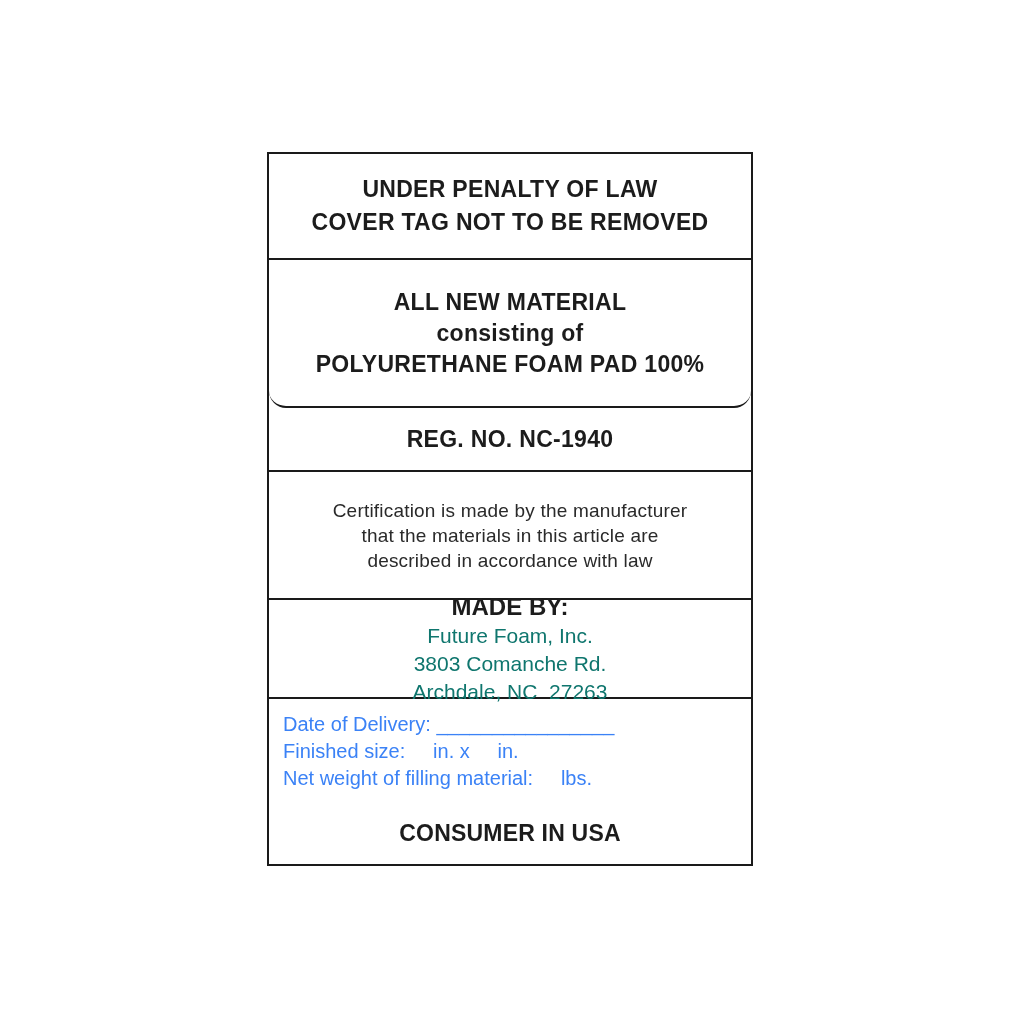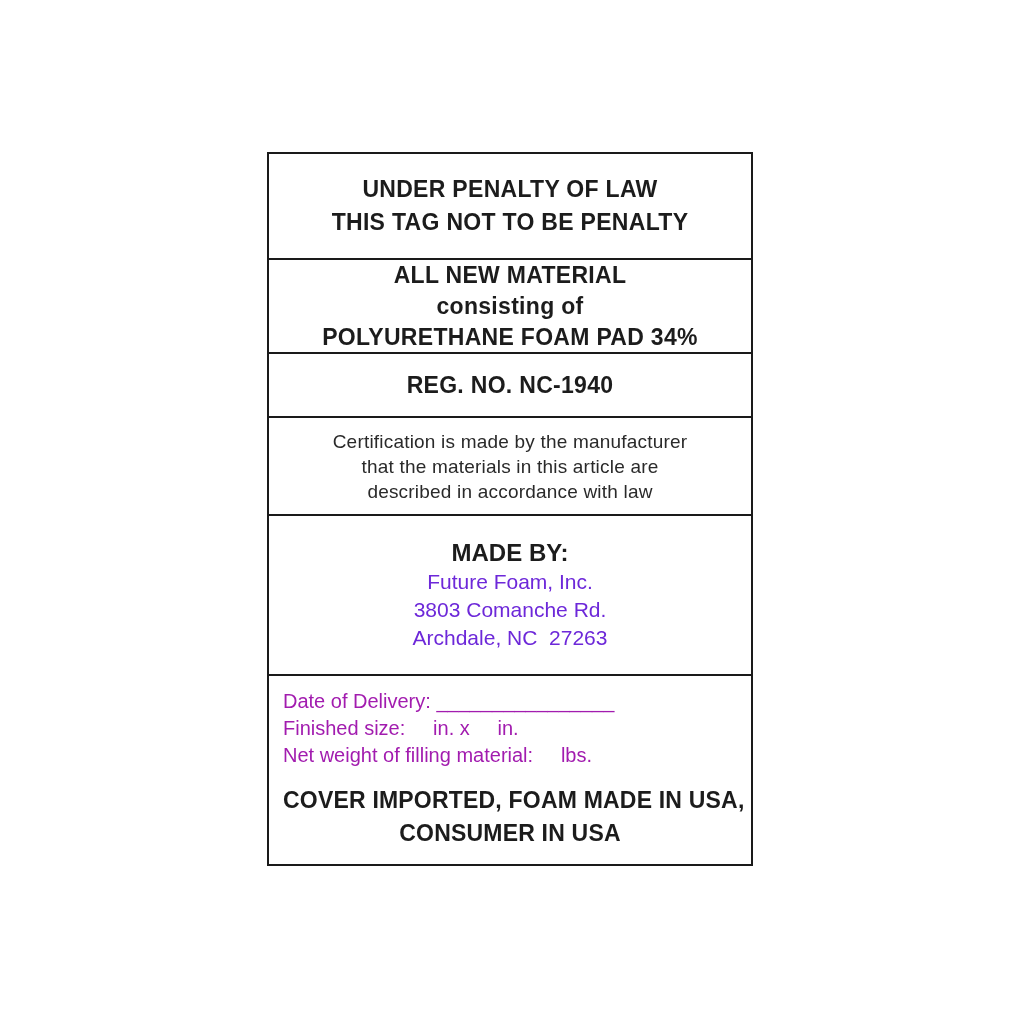--- a/index.html
+++ b/index.html
@@ -43,55 +43,55 @@
   .sect:last-child { border-bottom: none; flex: 1; }
   .line { white-space: pre; }
   .big {
     font-size: 23px;
     font-weight: 700;
     line-height: 33px;
     letter-spacing: 0.3px;
     color: #1c1c1c;
   }
   .sect-penalty   { height: 106px; }
-  .sect-material  { height: 94px; }
+  .sect-material  { height: 148px; border-radius: 17px; }
   .sect-material .big { line-height: 31px; }
   .sect-reg       { height: 64px; }
-  .sect-cert      { height: 98px; }
+  .sect-cert      { height: 128px; }
   .cert-line {
     font-size: 19px;
     font-weight: 400;
     line-height: 25px;
     color: #2a2a2a;
     letter-spacing: 0.2px;
   }
-  .sect-madeby    { height: 160px; text-align: center; }
+  .sect-madeby    { height: 99px; text-align: center; }
   .madeby-heading {
     font-size: 24px;
     font-weight: 700;
     line-height: 30px;
     color: #1c1c1c;
   }
   .madeby-line {
     font-size: 21px;
     font-weight: 400;
     line-height: 28px;
-    color: #6d28d9;
+    color: #0f766e;
   }
   .sect-details {
     align-items: stretch;
     text-align: left;
     justify-content: flex-start;
     padding: 12px 14px 10px 14px;
   }
   .detail-line {
     font-size: 20px;
     font-weight: 400;
     line-height: 27px;
-    color: #a21caf;
+    color: #3b82f6;
   }
   .origin-block {
     margin-top: auto;
     text-align: center;
     padding-bottom: 4px;
   }
   .origin-line {
     font-size: 23px;
     font-weight: 700;
     line-height: 33px;
@@ -100,27 +100,27 @@
   }
 </style>
 </head>
 <body>
 
 <div class="stage">
   <div class="law-label">
 
     <section class="sect sect-penalty">
       <div class="line big">UNDER PENALTY OF LAW</div>
-      <div class="line big">THIS TAG NOT TO BE PENALTY</div>
+      <div class="line big">COVER TAG NOT TO BE REMOVED</div>
     </section>
 
     <section class="sect sect-material">
       <div class="line big">ALL NEW MATERIAL</div>
       <div class="line big">consisting of</div>
-      <div class="line big">POLYURETHANE FOAM PAD 34%</div>
+      <div class="line big">POLYURETHANE FOAM PAD 100%</div>
     </section>
 
     <section class="sect sect-reg">
       <div class="line big">REG. NO. NC-1940</div>
     </section>
 
     <section class="sect sect-cert">
       <div class="line cert-line">Certification is made by the manufacturer</div>
       <div class="line cert-line">that the materials in this article are</div>
       <div class="line cert-line">described in accordance with law</div>
@@ -131,19 +131,18 @@
       <div class="line madeby-line">Future Foam, Inc.</div>
       <div class="line madeby-line">3803 Comanche Rd.</div>
       <div class="line madeby-line">Archdale, NC  27263</div>
     </section>
 
     <section class="sect sect-details">
       <div class="line detail-line">Date of Delivery: ________________</div>
       <div class="line detail-line">Finished size:     in. x     in.</div>
       <div class="line detail-line">Net weight of filling material:     lbs.</div>
       <div class="origin-block">
-        <div class="line origin-line">COVER IMPORTED, FOAM MADE IN USA,</div>
         <div class="line origin-line">CONSUMER IN USA</div>
       </div>
     </section>
 
   </div>
 </div>
 
 </body></html>

